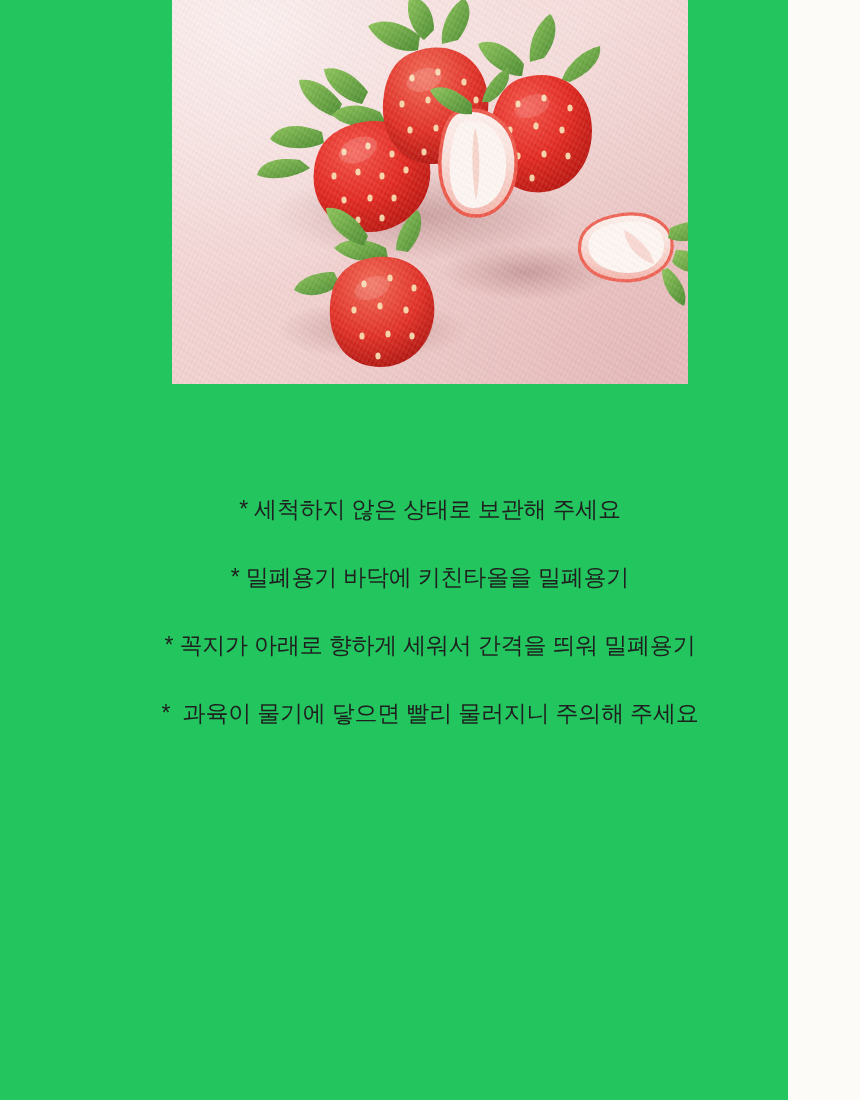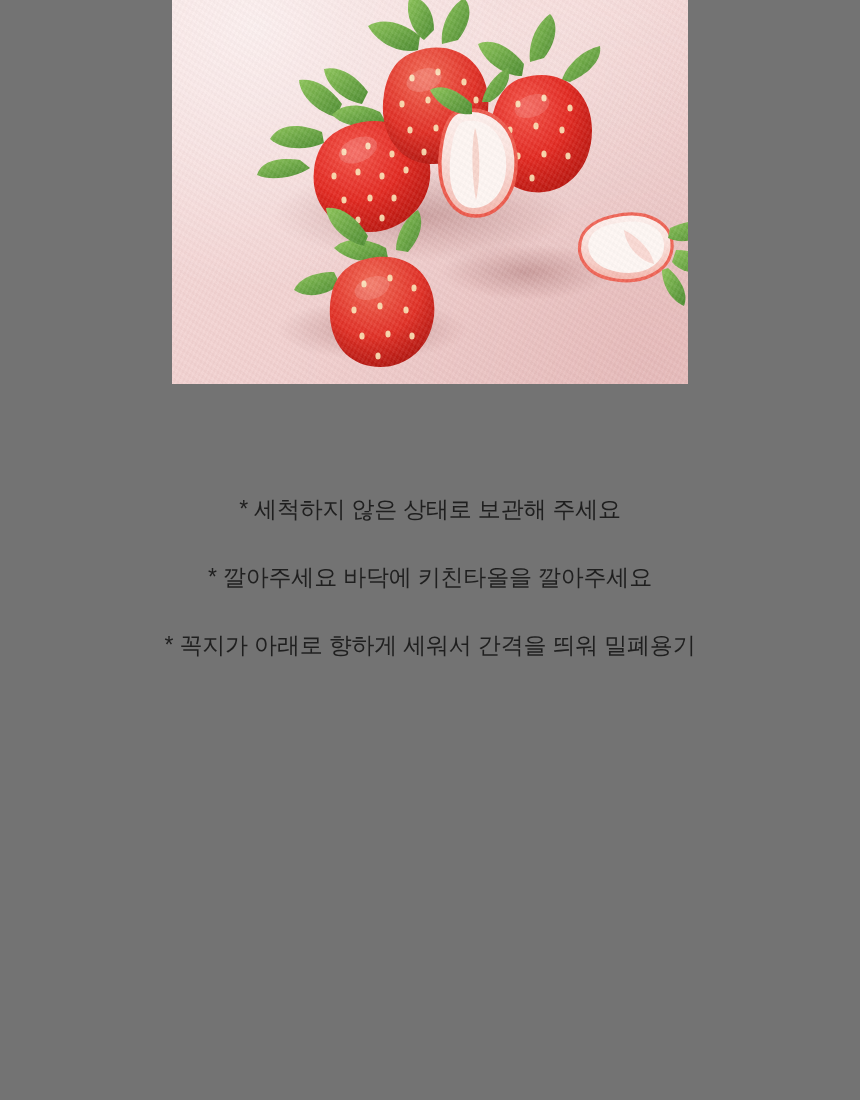--- a/index.html
+++ b/index.html
@@ -10,23 +10,23 @@
     width: 860px;
     height: 1100px;
     background: #fdfbf7;
     font-family: "Liberation Sans", sans-serif;
     color: #2b2b2b;
     overflow: hidden;
   }
 
   .page {
     position: relative;
-    width: 860px;
+    width: 788px;
     height: 1100px;
-    background: #737373;
+    background: #22c55e;
   }
 
   
   .hero-wrap {
     position: absolute;
     left: 172px;
     top: 0;
     width: 516px;
     height: 384px;
     overflow: hidden;
@@ -235,17 +235,18 @@
         <ellipse cx="186" cy="150" rx="20" ry="12" fill="rgba(255,255,255,0.16)" transform="rotate(-22 186 150)"></ellipse>
         <ellipse cx="252" cy="80" rx="18" ry="11" fill="rgba(255,255,255,0.16)" transform="rotate(-18 252 80)"></ellipse>
         <ellipse cx="360" cy="106" rx="18" ry="11" fill="rgba(255,255,255,0.14)" transform="rotate(-20 360 106)"></ellipse>
         <ellipse cx="200" cy="288" rx="18" ry="11" fill="rgba(255,255,255,0.14)" transform="rotate(-20 200 288)"></ellipse>
       </svg>
     </div>
   </div>
 
   <div class="notes">
     <p class="note-line">* 세척하지 않은 상태로 보관해 주세요</p>
-    <p class="note-line">* 깔아주세요 바닥에 키친타올을 깔아주세요</p>
+    <p class="note-line">* 밀폐용기 바닥에 키친타올을 밀폐용기</p>
     <p class="note-line">* 꼭지가 아래로 향하게 세워서 간격을 띄워 밀폐용기</p>
+    <p class="note-line">*  과육이 물기에 닿으면 빨리 물러지니 주의해 주세요</p>
   </div>
 
 </div>
 
 </body></html>

